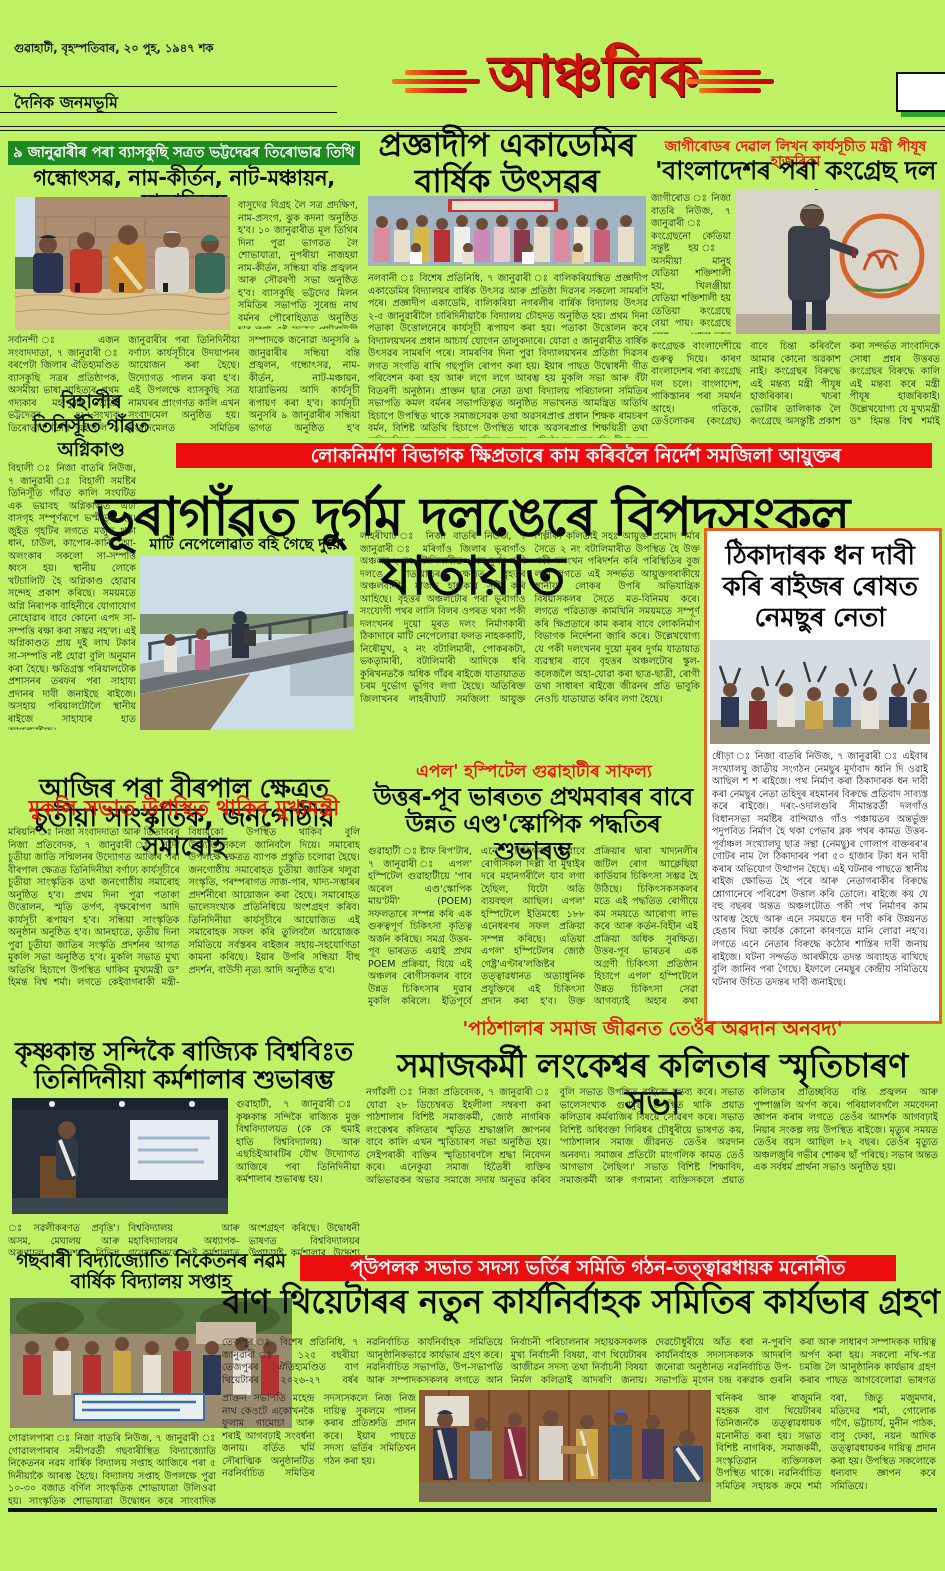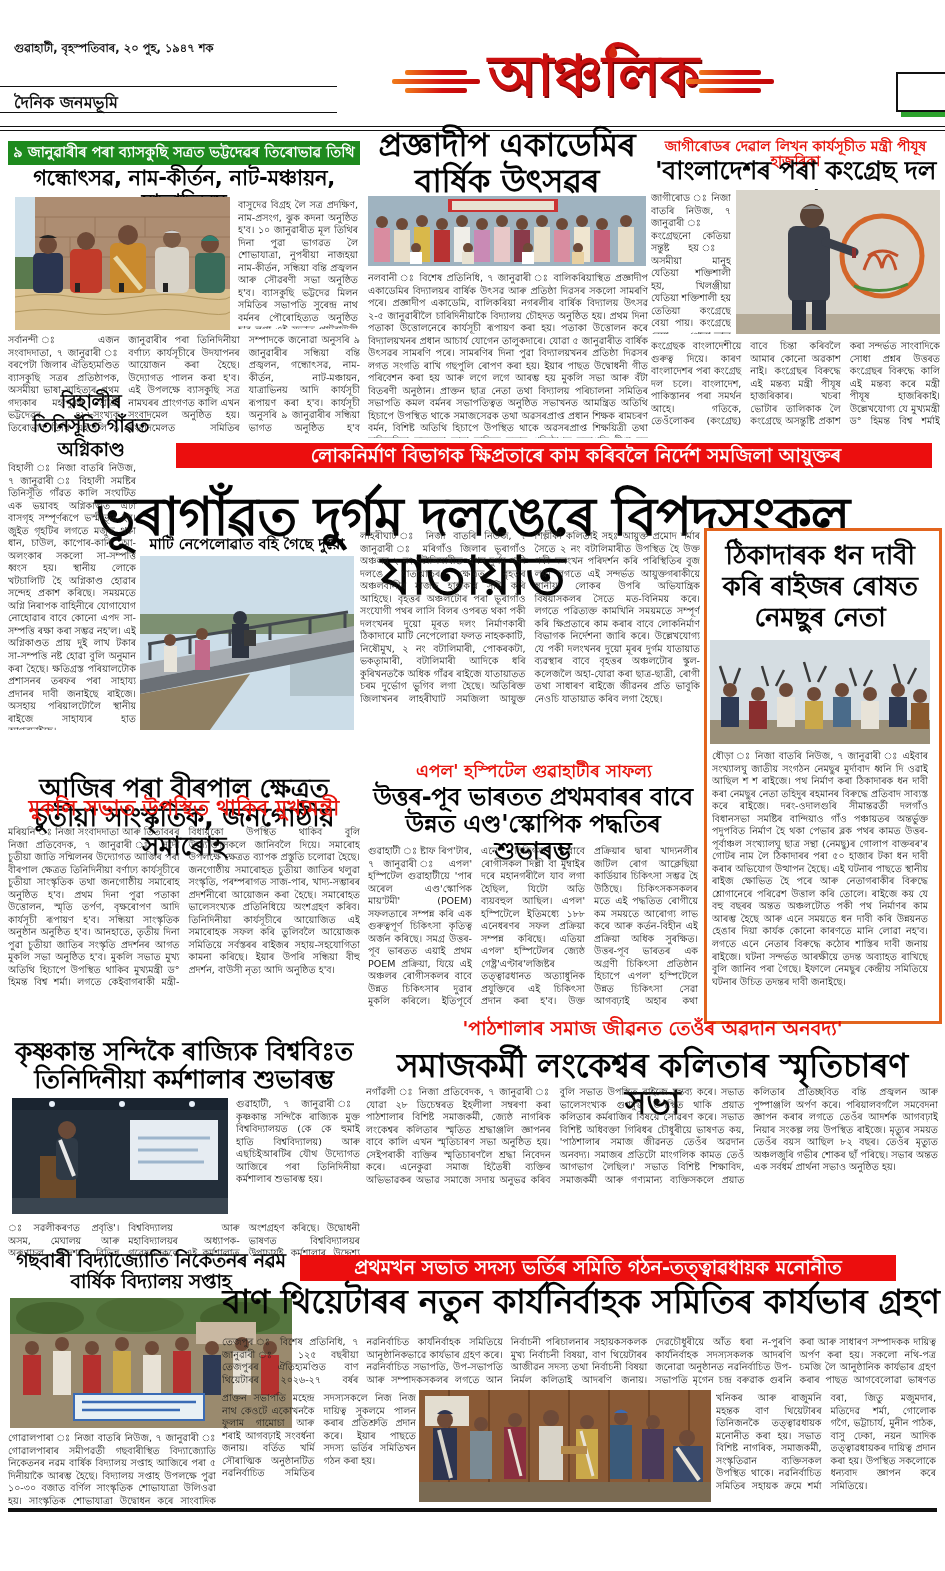--- a/index.html
+++ b/index.html
@@ -1,16 +1,16 @@
 <!DOCTYPE html>
 <html><head>
 <meta charset="utf-8">
 <style>
   html,body{margin:0;padding:0;background:#e8e8e8;}
-  .page{position:relative;width:945px;height:1571px;background:#ffffff;margin:0 auto;
+  .page{position:relative;width:945px;height:1571px;background:#bef264;margin:0 auto;
         font-family:"DejaVu Sans","Liberation Sans",sans-serif;color:#111;overflow:hidden;}
   .abs{position:absolute;}
   .hl{font-weight:bold;color:#050505;line-height:1.12;text-align:center;letter-spacing:-.3px;}
   .kick{font-weight:bold;color:#e8150d;text-align:center;line-height:1.1;}
   .banner{background:#ec0e0e;color:#fff;font-weight:bold;text-align:center;
           display:flex;align-items:center;justify-content:center;line-height:1.05;}
   .banner.green{background:#1e8a1e;}
   .bt{font-size:9.5px;line-height:1.32;text-align:justify;color:#20201e;overflow:hidden;}
   .c2{column-count:2;column-gap:9px;}
   .c3{column-count:3;column-gap:9px;}
@@ -282,21 +282,21 @@
         <rect x="223" y="53" width="18" height="44" fill="#e8e2d6"></rect>
       <circle cx="260" cy="50" r="7" fill="#6e4a38"></circle>
         <rect x="251" y="57" width="18" height="40" fill="#b5302e"></rect>
     </g>
     <rect x="64" y="96" width="130" height="26" fill="#e8f0f4" stroke="#3a6bb5" stroke-width="2"></rect>
     <path d="M72 104 H186 M72 112 H170" stroke="#3a6bb5" stroke-width="2.5"></path>
   </svg>
 
   <div class="abs bt" style="left:8px;top:1432px;width:208px;height:74px;">গোৱালপাৰা ঃ নিজা বাতৰি নিউজ, ৭ জানুৱাৰী ঃ গোৱালপাৰাৰ সমীপৱর্তী গছবাৰীস্থিত বিদ্যাজ্যোতি নিকেতনৰ নৱম বার্ষিক বিদ্যালয় সপ্তাহ আজিৰে পৰা ৫ দিনীয়াকৈ আৰম্ভ হৈছে। বিদ্যালয় সপ্তাহ উপলক্ষে পুৱা ১০-৩০ বজাত বর্ণিল সাংস্কৃতিক শোভাযাত্রা উলিওৱা হয়। সাংস্কৃতিক শোভাযাত্রা উদ্বোধন কৰে সাংবাদিক আব্দুল লতিফ চৌধুৰীয়ে। পৰিচালন সঞ্চালক মানৱ চহৰীয়াৰ পৰিকল্পনাৰে, অধ্যক্ষ লিগত বেজবৰুৱাৰ পৰিচালনাত আৰু শিক্ষক-শিক্ষয়িত্রীৰ সহযোগত শিক্ষানুষ্ঠানখনৰ শিশু, ছাত্র-ছাত্রীয়ে উলিওৱা সাংস্কৃতিক শোভাযাত্রাত সূর্যকণ্ঠ ছবিন গার্গ-গলিমা গার্গ, বিষ্ণু নাচ, ঢেপাই নৃত্য, জিকিৰ-জাৰী, শৰণীয়া-কছাৰী জনগোষ্ঠীৰ নৃত্য আদিকে ধৰি কৃষ্টি-সংস্কৃতি প্রতীকীকৃতপত প্রদর্শন কৰে। প্রায় ৩ কিঃমিঃ পথত উলিওৱা সাংস্কৃতিক শোভাযাত্রাই অঞ্চলবাসীক মুগ্ধ কৰে।</div>
 
-  <div class="abs banner" style="left:300px;top:1255px;width:596px;height:26px;font-size:19px;">প্রথমখন সভাত সদস্য ভর্তিৰ সমিতি গঠন-তত্ত্বাৱধায়ক মনোনীত</div>
+  <div class="abs banner" style="left:300px;top:1255px;width:596px;height:26px;font-size:19px;">প্উপলক সভাত সদস্য ভর্তিৰ সমিতি গঠন-তত্ত্বাৱধায়ক মনোনীত</div>
   <div class="abs hl" style="left:222px;top:1284px;width:718px;font-size:33px;">বাণ থিয়েটাৰৰ নতুন কার্যনির্বাহক সমিতিৰ কার্যভাৰ গ্রহণ</div>
   <div class="abs bt c5" style="left:222px;top:1336px;width:714px;height:52px;">তেজপুৰ ঃ বিশেষ প্রতিনিধি, ৭ জানুৱাৰী ঃ ১২৫ বছৰীয়া তেজপুৰৰ ঐতিহ্যমণ্ডিত বাণ থিয়েটাৰৰ ২০২৬-২৭ বর্ষৰ নৱনির্বাচিত কার্যনির্বাহক সমিতিয়ে আনুষ্ঠানিকভাৱে কার্যভাৰ গ্রহণ কৰে। নৱনির্বাচিত সভাপতি, উপ-সভাপতি আৰু সম্পাদকসকলৰ লগতে আন নির্বাচনী পৰিচালনাৰ সহায়কসকলক মুখ্য নির্বাচনী বিষয়া, বাণ থিয়েটাৰৰ আজীৱন সদস্য তথা নির্বাচনী বিষয়া নির্মল কলিতাই আদৰণি জনায়। দেৱচৌধুৰীয়ে আঁত ধৰা ন-পুৰণি কার্যনির্বাহক সদস্যসকলক আদৰণি জনোৱা অনুষ্ঠানত নৱনির্বাচিত উপ-সভাপতি মৃগেন চন্দ্র বৰুৱাক গুৰনি কৰা আৰু সাধাৰণ সম্পাদকক দায়িত্ব অর্পণ কৰা হয়। সকলো নথি-পত্র চমজি লৈ আনুষ্ঠানিক কার্যভাৰ গ্রহণ কৰাৰ পাছত আগবেলোৱা ভাষণত বাণ থিয়েটাৰ অকল তেজপুৰৰে নহয়, অসমৰ শিল্পকলা ক্ষেত্রখনৰ সমৃদ্ধ ইতিহাসক প্রতিনিধিত্ব কৰা অসমৰ এক জাতীয় অনুষ্ঠান বুলি মন্তব্য কৰে। আগন্তুক কার্যকালৰ বাবে সকলোৰে পৰামর্শ আৰু শুভকামনা আশা কৰি এই জাতীয় অনুষ্ঠানটোক আৰু অধিক সমৃদ্ধিশালী কৰি তোলাৰ ক্ষেত্রত সকলোৰে দৃঢ় পদক্ষেপ কামনা কৰে শিল্পী পেঞ্চন প্রাপক বংকিম শর্মাই। সাধাৰণ সম্পাদক লিত্তুমনি</div>
   <div class="abs bt c2" style="left:222px;top:1392px;width:194px;height:112px;">প্রাক্তন সভাপতি মহেন্দ্র নাথ কেওটে একোখনকৈ ফুলাম গামোচা আৰু শৰাই আগবঢ়াই সংবর্ধনা জনায়। বর্তিত খর্মি সৌৰাত্মিক অনুষ্ঠানটিত নৱনির্বাচিত সমিতিৰ সদস্যসকলে নিজ নিজ দায়িত্ব সুকলমে পালন কৰাৰ প্রতিশ্রুতি প্রদান কৰে। ইয়াৰ পাছতে সদস্য ভর্তিৰ সমিতিখন গঠন কৰা হয়।</div>
 
   <svg class="abs photo" style="left:419px;top:1390px;" width="292" height="112" viewBox="0 0 292 112">
     <rect width="292" height="112" fill="#8a5a36"></rect>
     <g stroke="#6e4426" stroke-width="2">
         <path d="M30 0V112 M70 0V112 M110 0V112 M150 0V112 M190 0V112 M230 0V112 M270 0V112"></path>
       </g>
     <rect x="6" y="6" width="44" height="30" fill="#e3ddd0"></rect>

